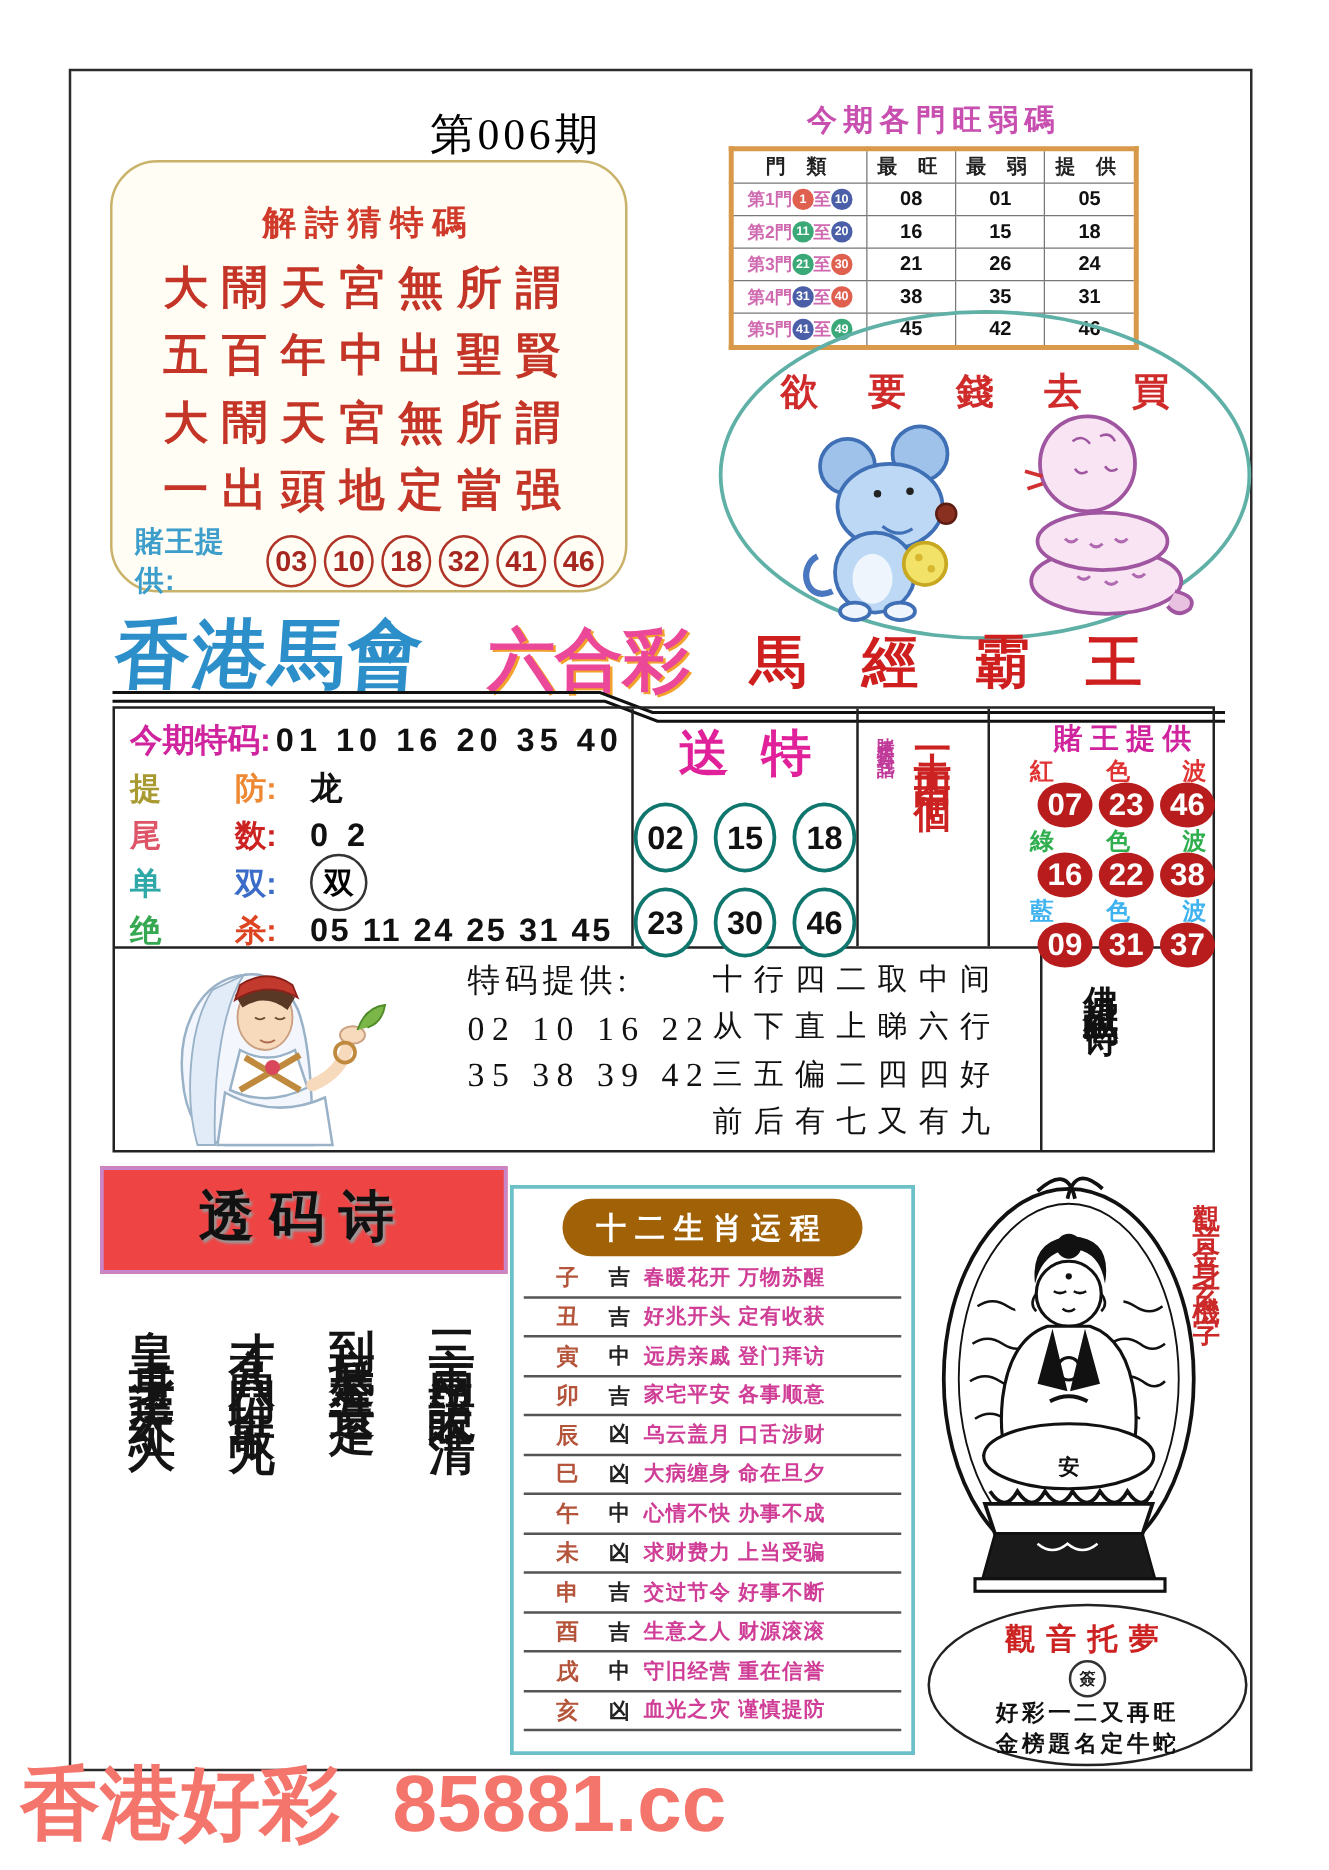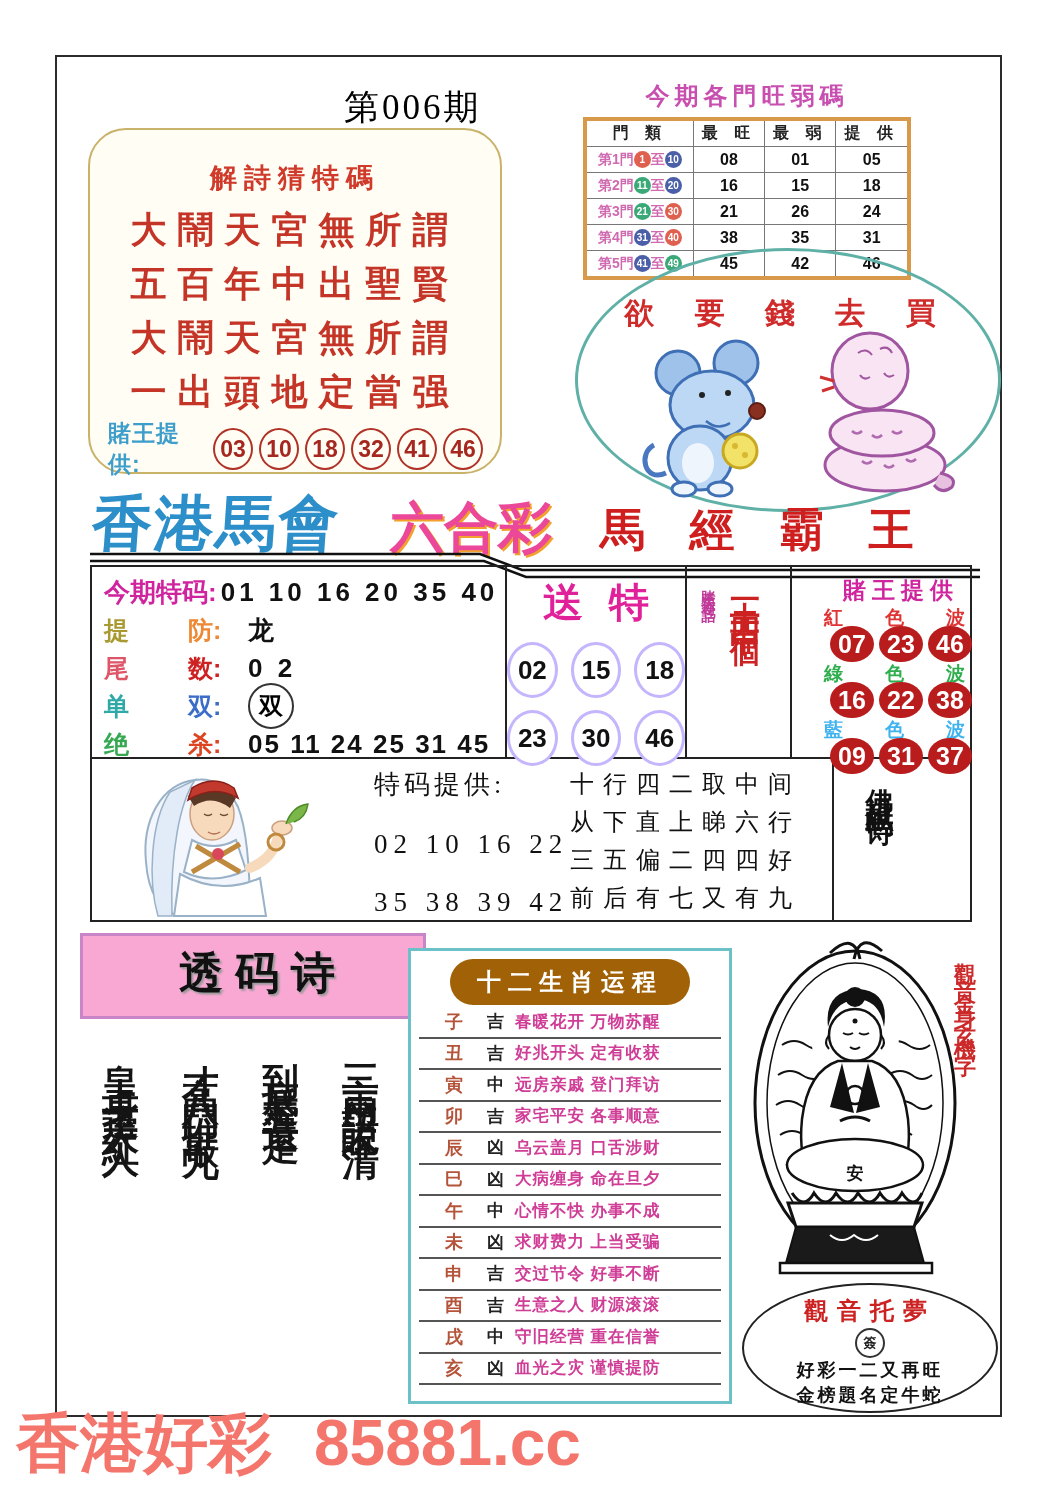--- a/index.html
+++ b/index.html
@@ -41,40 +41,40 @@
   #midtable{left:90px;top:565px;width:878px;height:353px;border:2px solid #222;}
   .vline{position:absolute;width:2px;background:#222;}
   .hline{position:absolute;height:2px;background:#222;}
   .info-line{display:flex;align-items:center;height:38px;}
   .lab1{width:84px;font-size:25px;font-weight:bold;}
   .lab2{width:60px;font-size:25px;font-weight:bold;}
   .info-val{font-size:26px;font-weight:bold;color:#111;letter-spacing:4px;}
   .circle-val{display:inline-flex;align-items:center;justify-content:center;width:42px;height:42px;border:2px solid #333;border-radius:50%;font-size:24px;font-weight:bold;letter-spacing:0;}
   #songte-title{width:100%;text-align:center;font-size:40px;font-weight:bold;color:#e0219a;letter-spacing:26px;text-indent:26px;}
   .songte-row{display:flex;justify-content:center;gap:13px;margin-top:12px;}
-  .songte-ball{display:inline-flex;align-items:center;justify-content:center;width:50px;height:50px;border:3px solid #c4b5fd;border-radius:50%;font-size:26px;font-weight:bold;color:#111;background:#fff;}
+  .songte-ball{display:inline-flex;align-items:center;justify-content:center;width:50px;height:50px;border:3px solid #0f766e;border-radius:50%;font-size:26px;font-weight:bold;color:#111;background:#fff;}
   .vtext{writing-mode:vertical-rl;text-orientation:upright;}
   #midcol-small{left:598px;top:578px;font-size:14px;font-weight:bold;color:#c03a9a;letter-spacing:3px;height:150px;}
   #midcol-big{left:622px;top:578px;font-size:30px;font-weight:bold;color:#cc2222;letter-spacing:6px;height:172px;}
   #waves{left:702px;top:572px;width:174px;}
   #waves-title{text-align:center;color:#d0249e;font-size:23px;font-weight:bold;letter-spacing:6px;}
   .wave-label{display:block;font-size:19px;font-weight:bold;letter-spacing:42px;white-space:nowrap;padding-left:10px;line-height:20px;margin-top:2px;}
   .wave-row[data-color="red"] .wave-label{color:#e03333;}
   .wave-row[data-color="green"] .wave-label{color:#2fae4e;}
   .wave-row[data-color="blue"] .wave-label{color:#3fb3f0;}
   .wave-balls{display:flex;justify-content:center;gap:5px;margin-top:-2px;}
   .wave-ball{display:inline-flex;align-items:center;justify-content:center;width:44px;height:36px;border-radius:50%;background:#b91c1c;color:#fff;font-size:25px;font-weight:bold;}
   #tema-provide{left:372px;top:765px;width:200px;}
   #tema-provide-label{font-size:26px;color:#111;letter-spacing:4px;}
-  .tema-provide-line{font-size:27px;color:#111;letter-spacing:6px;margin-top:27px;}
+  .tema-provide-line{font-size:27px;color:#111;letter-spacing:6px;margin-top:6px;}
   #fozu-poem{left:565px;top:760px;}
   .fozu-line{font-size:24px;color:#111;letter-spacing:9px;line-height:38px;white-space:nowrap;}
   #fozu-title{left:850px;top:763px;font-size:28px;color:#111;letter-spacing:7px;height:155px;font-weight:bold;}
   
-  #touma-box{left:80px;top:933px;width:320px;height:80px;border:3px solid #c886c8;background:#f9a8d4;padding-left:20px;}
+  #touma-box{left:80px;top:933px;width:320px;height:80px;border:3px solid #c886c8;background:#ef4444;}
   #touma-title{width:100%;text-align:center;font-size:44px;font-weight:bold;color:#111;letter-spacing:12px;line-height:76px;text-shadow:2px 2px 2px #999;}
   #touma-cols{left:80px;top:1035px;width:320px;height:370px;display:flex;flex-direction:row-reverse;justify-content:space-around;}
   .touma-col{writing-mode:vertical-rl;text-orientation:upright;font-size:37px;font-weight:bold;color:#141414;letter-spacing:13px;}
   
   #zodiac-box{left:408px;top:948px;width:318px;height:450px;border:3px solid #6cc0c8;background:#fff;}
   #zodiac-pill{margin:8px auto 2px auto;width:240px;background:#a16207;color:#fff;border-radius:24px;font-size:24px;font-weight:bold;letter-spacing:7px;text-align:center;padding:7px 0;}
   .zodiac-row{display:flex;align-items:center;height:29.5px;border-bottom:2px solid #555;margin:0 8px;}
   .zodiac-z{width:28px;margin-left:26px;color:#b4543a;font-size:18px;font-weight:bold;}
   .zodiac-luck{width:28px;margin-left:14px;color:#222;font-size:17px;font-weight:bold;}
   .zodiac-text{color:#cf3d96;font-size:16.5px;font-weight:bold;letter-spacing:1px;white-space:nowrap;}

